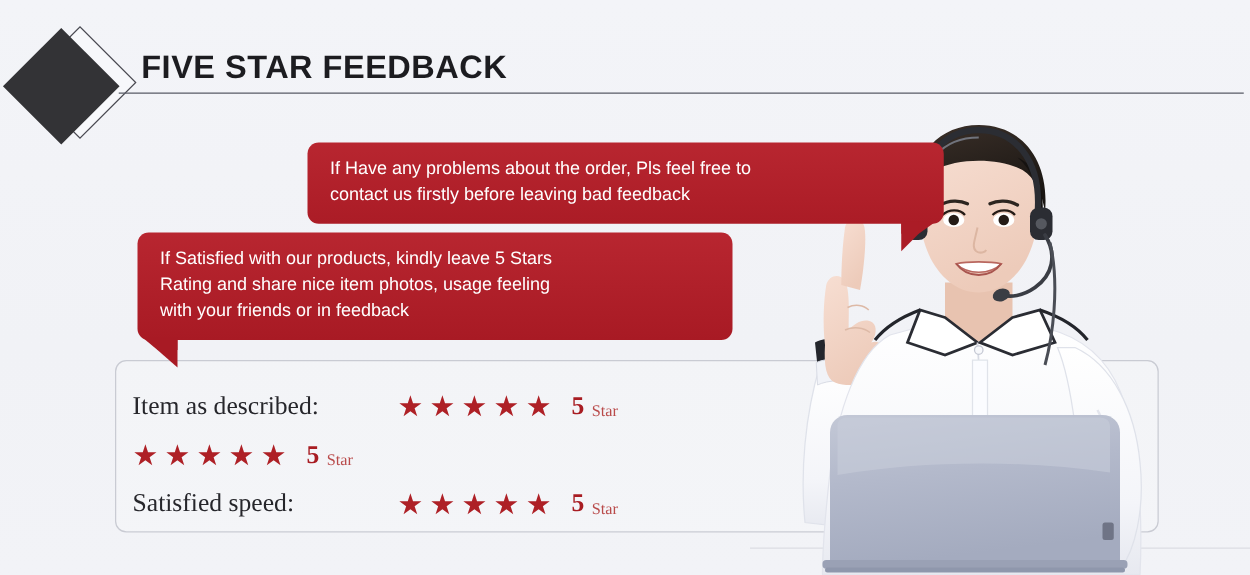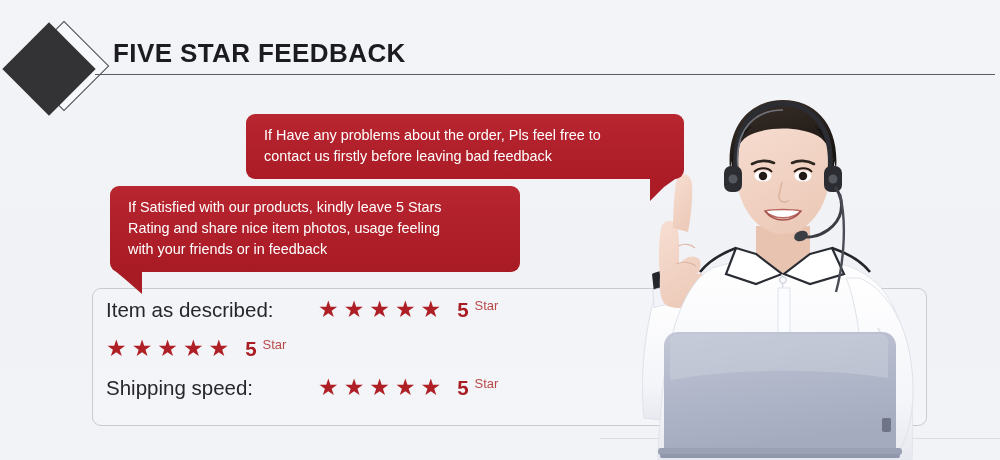--- a/index.html
+++ b/index.html
@@ -80,40 +80,40 @@
   .bubble .btext {
     display: block;
     font-size: 14.4px;
     line-height: 21px;
     color: #ffffff;
     white-space: pre-line;
   }
   #bubble-top {
     left: 246px;
     top: 114px;
-    width: 438px;
+    width: 509px;
     padding: 11px 16px 12px 18px;
     background: linear-gradient(180deg, #b82630 0%, #ab1c26 100%);
     z-index: 6;
   }
   #bubble-top .tail {
     position: absolute;
     right: 6px;
     bottom: -22px;
     width: 0;
     height: 0;
     border-left: 14px solid #ab1c26;
     border-top: 10px solid #ab1c26;
     border-right: 14px solid transparent;
     border-bottom: 14px solid transparent;
   }
   #bubble-left {
     left: 110px;
     top: 186px;
-    width: 410px;
+    width: 476px;
     padding: 11px 16px 12px 18px;
     background: linear-gradient(180deg, #b82630 0%, #a81a24 100%);
     z-index: 6;
   }
   #bubble-left .tail {
     position: absolute;
     left: 4px;
     bottom: -22px;
     width: 0;
     height: 0;
@@ -137,22 +137,23 @@
     z-index: 2;
   }
   .rating-rows {
     position: absolute;
     left: 106px;
     top: 298px;
     z-index: 5;
   }
   .rating-row {
     display: flex;
-    align-items: flex-start;
+    align-items: flex-end;
     height: 39px;
+    font-family: Liberation Serif, serif;
   }
   .rating-label {
     width: 212px;
     font-size: 20.5px;
     color: #26262b;
     white-space: nowrap;
   }
   .stars {
     display: flex;
     gap: 5px;
@@ -244,21 +245,21 @@
         <span class="star">★</span>
         <span class="star">★</span>
         <span class="star">★</span>
         <span class="star">★</span>
       </span>
       <span class="score-num">5</span>
       <span class="score-word">Star</span>
     </div>
 
     <div class="rating-row">
-      <span class="rating-label">Shipping speed:</span>
+      <span class="rating-label">Satisfied speed:</span>
       <span class="stars">
         <span class="star">★</span>
         <span class="star">★</span>
         <span class="star">★</span>
         <span class="star">★</span>
         <span class="star">★</span>
       </span>
       <span class="score-num">5</span>
       <span class="score-word">Star</span>
     </div>

